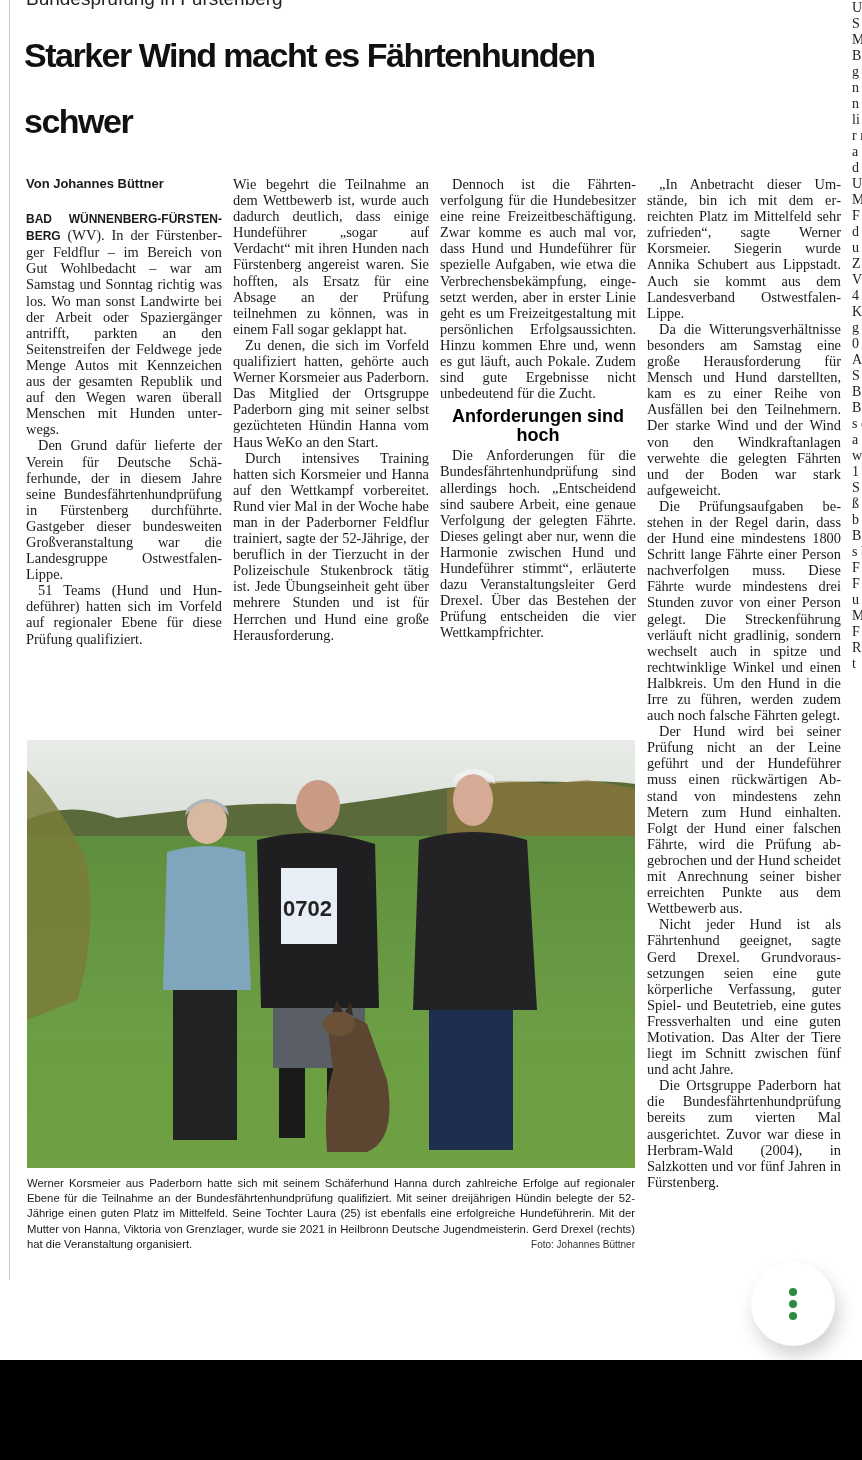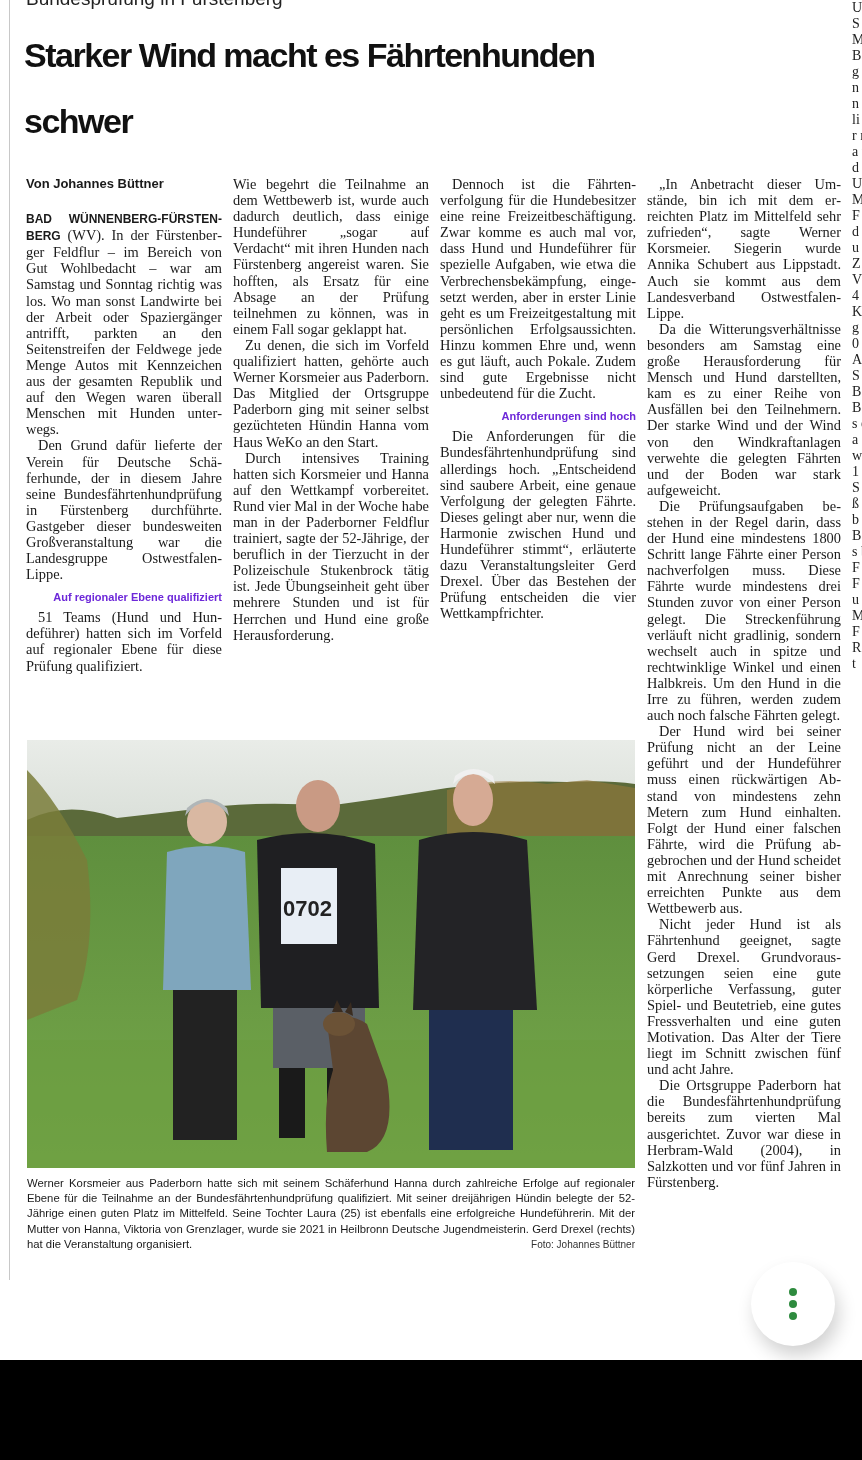--- a/index.html
+++ b/index.html
@@ -22,22 +22,22 @@
   .col {
     position: absolute; top: 176px; width: 196px;
     font-family: "Liberation Serif", serif; font-size: 14.4px; line-height: 16.1px;
     color: #1a1a1a; text-align: justify; hyphens: manual;
   }
   .col p { text-indent: 0; }
   .col p.ind { text-indent: 12px; }
   .byline { font-family: "Liberation Sans", sans-serif; font-weight: bold; font-size: 13px; margin-bottom: 18px; text-align: left; }
   .dateline { font-family: "Liberation Sans", sans-serif; font-weight: bold; font-size: 12px; }
   .subhead {
-    font-family: "Liberation Sans", sans-serif; font-weight: bold; font-size: 11px;
-    line-height: 19px; margin: 6px 0 2px; text-align: right; color: #6d28d9;
+    font-family: "Liberation Sans", sans-serif; font-weight: bold; font-size: 18px;
+    line-height: 19px; margin: 6px 0 2px; text-align: center; color: #000000;
   }
   #col1 { left: 26px; }
   #col2 { left: 233px; }
   #col3 { left: 440px; }
   #col4 { left: 647px; width: 194px; }
   .photo {
     position: absolute; left: 27px; top: 740px; width: 608px; height: 428px;
     overflow: hidden; background: #a16207;
   }
   .caption {
@@ -64,21 +64,20 @@
 <div class="page">
   <div class="left-rule"></div>
 
   <div class="kicker">Bundesprüfung in Fürstenberg</div>
   <h1 class="headline">Starker Wind macht es Fährtenhunden schwer</h1>
 
   <div class="col" id="col1">
     <div class="byline">Von Johannes Büttner</div>
     <p><span class="dateline">BAD WÜNNENBERG-FÜRSTEN­BERG</span><span> (WV).</span><span> In der Fürstenber­ger Feldflur – im Bereich von Gut Wohlbedacht – war am Samstag und Sonntag richtig was los. Wo man sonst Land­wirte bei der Arbeit oder Spa­ziergänger antrifft, parkten an den Seitenstreifen der Feldwege jede Menge Autos mit Kennzeichen aus der ge­samten Republik und auf den Wegen waren überall Men­schen mit Hunden unter­wegs.</span></p>
     <p class="ind">Den Grund dafür lieferte der Verein für Deutsche Schä­ferhunde, der in diesem Jahre seine Bundesfährtenhund­prüfung in Fürstenberg durchführte. Gastgeber die­ser bundesweiten Großver­anstaltung war die Landes­gruppe Ostwestfalen-Lippe.</p>
-    <div class="subhead">Auf regionaler Ebene qualifiziert</div>
     <p class="ind">51 Teams (Hund und Hun­deführer) hatten sich im Vor­feld auf regionaler Ebene für diese Prüfung qualifiziert.</p>
   </div>
 
   <div class="col" id="col2">
     <p>Wie begehrt die Teilnahme an dem Wettbewerb ist, wurde auch dadurch deutlich, dass einige Hundeführer „sogar auf Verdacht“ mit ihren Hun­den nach Fürstenberg ange­reist waren. Sie hofften, als Ersatz für eine Absage an der Prüfung teilnehmen zu kön­nen, was in einem Fall sogar geklappt hat.</p>
     <p class="ind">Zu denen, die sich im Vor­feld qualifiziert hatten, ge­hörte auch Werner Korsmeier aus Paderborn. Das Mitglied der Ortsgruppe Paderborn ging mit seiner selbst gezüch­teten Hündin Hanna vom Haus WeKo an den Start.</p>
     <p class="ind">Durch intensives Training hatten sich Korsmeier und Hanna auf den Wettkampf vorbereitet. Rund vier Mal in der Woche habe man in der Paderborner Feldflur trai­niert, sagte der 52-Jährige, der beruflich in der Tierzucht in der Polizeischule Stuken­brock tätig ist. Jede Übungs­einheit geht über mehrere Stunden und ist für Herrchen und Hund eine große Heraus­forderung.</p>
   </div>
 
   <div class="col" id="col3">

